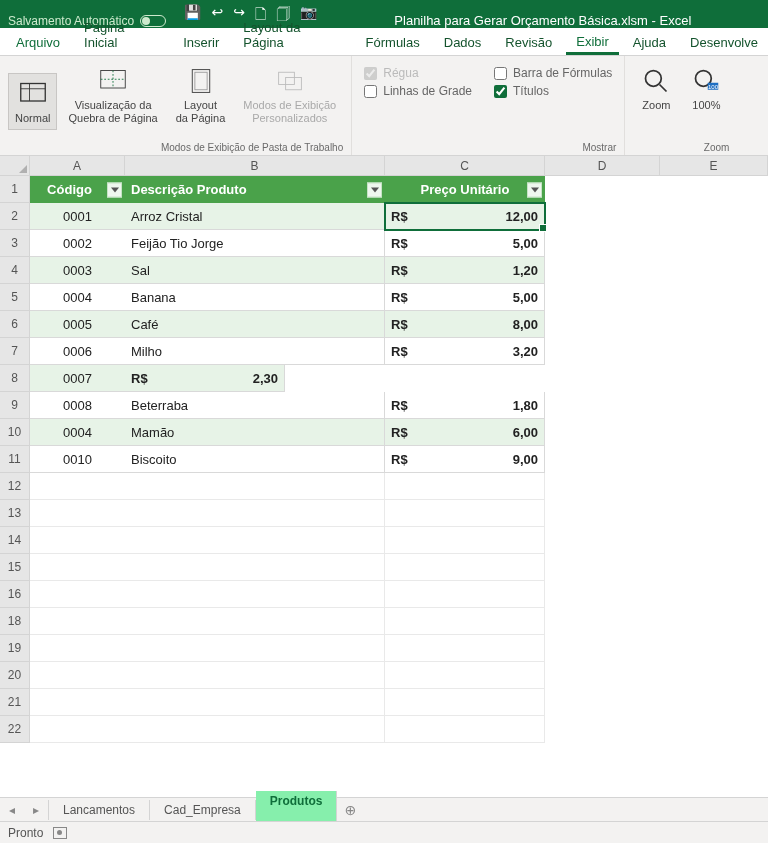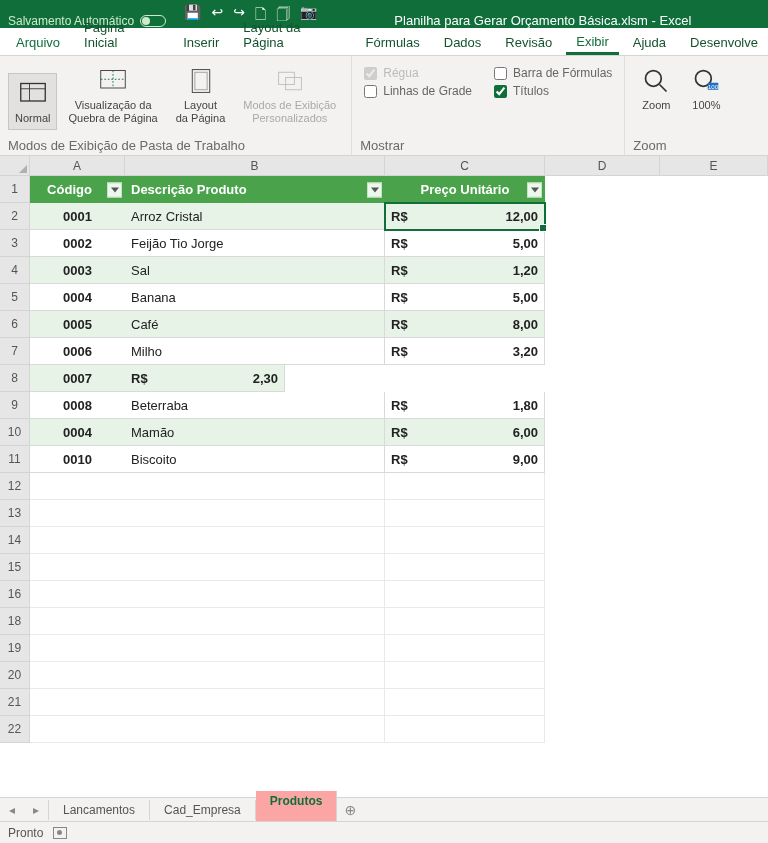--- a/index.html
+++ b/index.html
@@ -17,21 +17,21 @@
 
     
     .ribbon-tabs { background:#fff; border-bottom:1px solid #d4d4d4; display:flex; align-items:flex-end; height:28px; padding-left:6px; gap:4px; }
     .ribbon-tabs .tab { padding:5px 10px; font-size:13px; color:#14532d; cursor:pointer; }
     .ribbon-tabs .tab.file { color:#0f6e3a; font-weight:400; }
     .ribbon-tabs .tab.active { color:#0f6e3a; border-bottom:3px solid #0f6e3a; padding-bottom:3px; }
 
     
     .ribbon { background:#f3f2f1; border-bottom:1px solid #d4d4d4; display:flex; height:100px; }
     .group { border-right:1px solid #e1dfdd; padding:4px 8px 2px; display:flex; flex-direction:column; justify-content:space-between; }
-    .group-label { font-size:13px; color:#6a6a6a; text-align:left; padding-top:2px; }
+    .group-label { font-size:10px; color:#6a6a6a; text-align:right; padding-top:2px; }
     .group-buttons { display:flex; gap:4px; align-items:flex-end; }
     .bigbtn { display:flex; flex-direction:column; align-items:center; justify-content:flex-start; padding:4px 6px; font-size:11px; color:#444; cursor:pointer; text-align:center; line-height:1.2; border:1px solid transparent; }
     .bigbtn.selected { background:#e2e1df; border:1px solid #c8c6c4; }
     .bigbtn.disabled { color:#a9a9a9; }
     .bigbtn .ic { width:32px; height:32px; margin-bottom:2px; display:flex; align-items:center; justify-content:center; }
     .ic svg { width:28px; height:28px; }
     .check-row { display:flex; align-items:center; gap:6px; font-size:12px; color:#666; padding:2px 0; }
     .check-row input { accent-color:#0f6e3a; }
     .check-col { display:flex; flex-direction:column; padding:4px 4px; }
     .check-row.disabled { color:#bbb; }
@@ -55,35 +55,35 @@
     
     .thead { background:#4aa24a; }
     .thead .cell { color:#fff; font-weight:700; border-right:none; border-bottom:none; }
     .thead .col-A { justify-content:flex-end; padding-right:22px; }
     .thead .col-C { justify-content:center; }
     .filter-btn { position:absolute; right:3px; top:50%; transform:translateY(-50%); width:15px; height:15px; background:#eef7ee; border:1px solid #c6e3c6; display:flex; align-items:center; justify-content:center; }
     .filter-btn::after { content:""; width:0; height:0; border-left:4px solid transparent; border-right:4px solid transparent; border-top:5px solid #555; }
 
     .tr-even .cell { background:#e7f3e7; }
     .tr-odd .cell { background:#fff; }
-    .tr-even .col-A, .tr-odd .col-A { font-weight:700; }
+    .tr-even .col-A, .tr-odd .col-A { font-weight:400; }
     .tr-even .col-B, .tr-odd .col-B { font-weight:400; }
 
     
     .selected-cell { outline:2px solid #0f6e3a; outline-offset:-1px; z-index:2; }
     .selected-cell::after { content:""; position:absolute; right:-3px; bottom:-3px; width:6px; height:6px; background:#0f6e3a; border:1px solid #fff; }
 
     
     .row .cell.col-D, .row .cell.col-E { border-right:none; border-bottom:none; background:#fff; }
 
     
     .tabstrip { height:24px; border-top:1px solid #d4d4d4; display:flex; align-items:center; background:#f3f2f1; font-size:12px; }
     .tabscroll { width:24px; display:flex; align-items:center; justify-content:center; color:#888; }
     .sheettab { padding:3px 14px; border-right:1px solid #d4d4d4; background:#f3f2f1; color:#555; cursor:pointer; }
-    .sheettab.active { background:#fca5a5; color:#0f6e3a; border-bottom:3px solid #0f172a; padding-bottom:18px; font-weight:600; }
+    .sheettab.active { background:#86efac; color:#0f6e3a; border-bottom:3px solid #0f172a; padding-bottom:18px; font-weight:600; }
     .sheettab.first { border-left:1px solid #d4d4d4; }
     .addsheet { width:26px; text-align:center; color:#888; cursor:pointer; font-size:14px; }
 
     
     .statusbar { height:22px; background:#f3f2f1; border-top:1px solid #d4d4d4; display:flex; align-items:center; font-size:12px; color:#555; padding:0 8px; gap:10px; }
     .macro-ic { width:14px; height:12px; border:1px solid #888; position:relative; }
     .macro-ic::after { content:""; position:absolute; width:5px; height:5px; background:#888; border-radius:50%; left:3px; top:2px; }
   </style>
 </head>
 <body>

